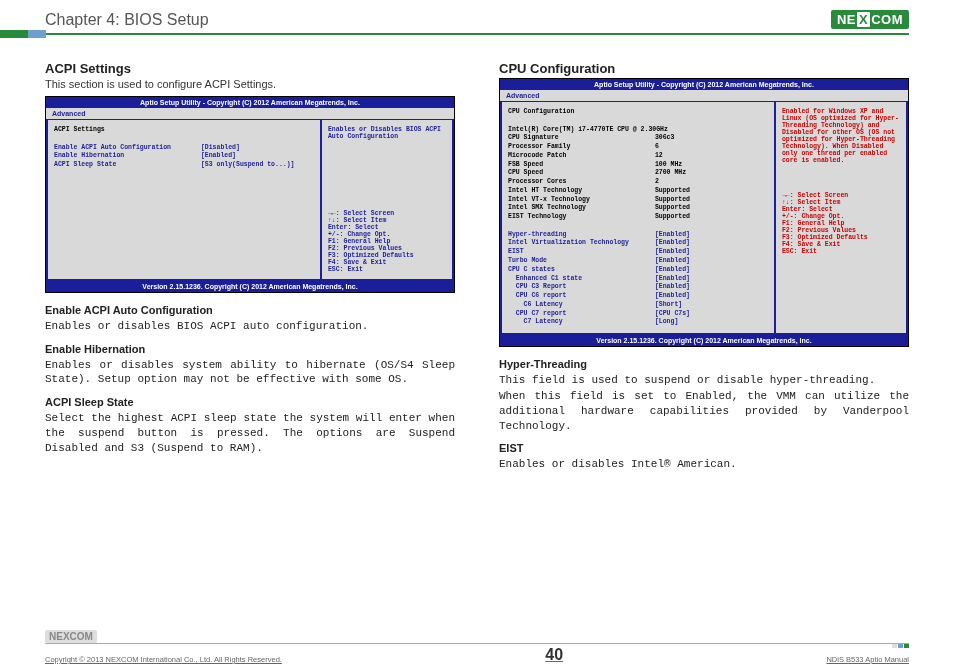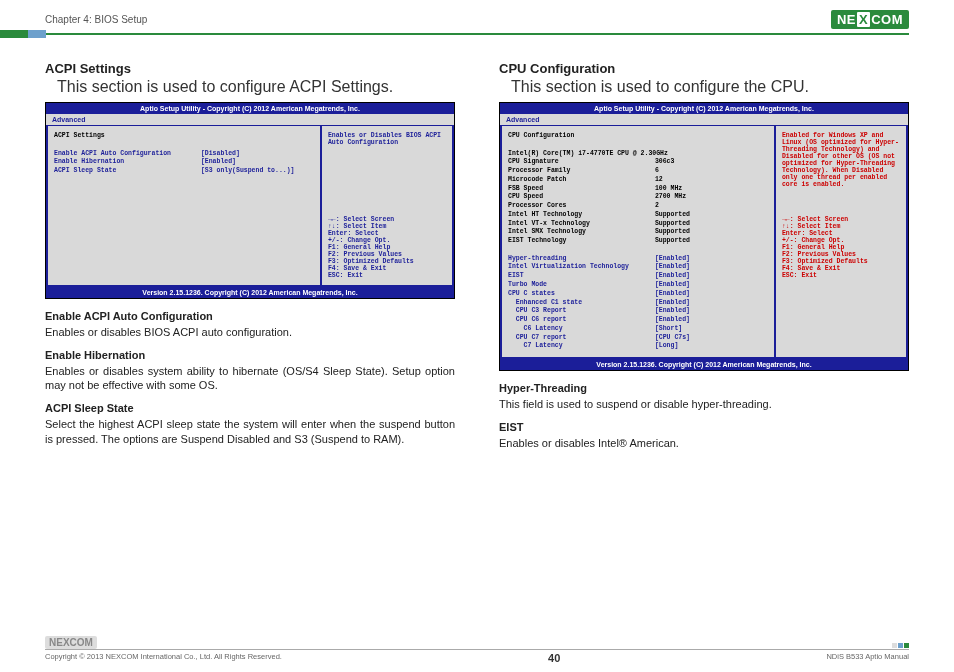--- a/index.html
+++ b/index.html
@@ -11,21 +11,21 @@
     background: #fff;
     position: relative;
     font-size: 10px;
   }
   .header {
     display: flex;
     justify-content: space-between;
     align-items: center;
     padding: 10px 45px 4px 45px;
   }
-  .chapter { font-size: 10px; color: #555; }
+  .chapter { font-size: 16px; color: #555; }
   .logo {
     display: inline-flex;
     align-items: center;
     background: #2a8a3c;
     color: #fff;
     font-weight: bold;
     font-size: 13px;
     padding: 2px 6px;
     border-radius: 2px;
     letter-spacing: 0.5px;
@@ -58,21 +58,21 @@
     height: 8px;
     background: #6da0cc;
   }
   .content {
     display: flex;
     gap: 44px;
     padding: 26px 45px 10px 45px;
   }
   .col { flex: 1; min-width: 0; }
   h2 { font-size: 13px; font-weight: bold; color: #222; margin-bottom: 2px; }
-  .intro { font-size: 16px; color: #333; margin-bottom: 6px; margin-left: 12px; }
+  .intro { font-size: 11px; color: #333; margin-bottom: 6px; }
   .bios {
     border: 1px solid #000;
     width: 100%;
     font-family: "Courier New", monospace;
     font-size: 6.5px;
     font-weight: bold;
   }
   .bios-top {
     background: #1b1e99;
     color: #fff;
@@ -107,47 +107,48 @@
   .bios-bot {
     background: #1b1e99;
     color: #fff;
     text-align: center;
     padding: 2px;
     font-family: Arial;
     font-size: 7px;
   }
   .desc { margin-top: 10px; font-size: 11px; color: #222; line-height: 1.35; }
   .desc b { font-size: 11px; display: block; margin-top: 8px; }
-  .desc p { margin-top: 1px; text-align: justify; }
+  .desc p { margin-top: 1px; text-align: justify; font-family: Liberation Mono, monospace; }
   .footer {
     position: absolute;
     bottom: 8px;
     left: 45px;
     right: 45px;
   }
   .foot-rule { height: 1px; background: #aaa; margin-bottom: 2px; }
   .foot-row {
     display: flex;
     justify-content: space-between;
-    align-items: flex-start;
+    align-items: flex-end;
     font-size: 7.5px;
     color: #666;
+    text-decoration: underline;
   }
   .foot-logo {
     display: inline-flex;
     align-items: center;
     background: #ddd;
     color: #888;
     font-weight: bold;
     font-size: 10px;
     padding: 1px 4px;
     border-radius: 2px;
   }
   .pagenum {
-    font-size: 11px;
+    font-size: 16px;
     font-weight: bold;
     color: #333;
   }
   .corner-squares {
     position: absolute;
     right: 45px;
     bottom: 24px;
     display: flex;
     gap: 1px;
   }
@@ -216,21 +217,20 @@
       <p>Enables or disables BIOS ACPI auto configuration.</p>
       <b>Enable Hibernation</b>
       <p>Enables or disables system ability to hibernate (OS/S4 Sleep State). Setup option may not be effective with some OS.</p>
       <b>ACPI Sleep State</b>
       <p>Select the highest ACPI sleep state the system will enter when the suspend button is pressed. The options are Suspend Disabled and S3 (Suspend to RAM).</p>
     </div>
   </div>
 
   <div class="col">
     <h2>CPU Configuration</h2>
-    <div class="intro">This section is used to configure the CPU.</div>
 
     <div class="bios">
       <div class="bios-top">Aptio Setup Utility - Copyright (C) 2012 American Megatrends, Inc.</div>
       <div class="bios-tabs">Advanced</div>
       <div class="bios-body">
         <div class="bios-left">
           <div class="bios-line"><span class="k">CPU Configuration</span></div>
           <div class="bios-line">&nbsp;</div>
           <div id="cpu-info">
               <div class="bios-line"><span class="k">Intel(R) Core(TM) i7-4770TE CPU @ 2.30GHz</span><span class="v"></span></div>
@@ -275,20 +275,21 @@
               <div class="bios-help red">ESC: Exit</div>
             </div>
         </div>
       </div>
       <div class="bios-bot">Version 2.15.1236. Copyright (C) 2012 American Megatrends, Inc.</div>
     </div>
 
     <div class="desc">
       <b>Hyper-Threading</b>
       <p>This field is used to suspend or disable hyper-threading.</p>
+      <p>When this field is set to Enabled, the VMM can utilize the additional hardware capabilities provided by Vanderpool Technology.</p>
       <b>EIST</b>
       <p>Enables or disables Intel® American.</p>
     </div>
   </div>
 </div>
 
 <div class="corner-squares">
   <span class="sq1"></span>
     <span class="sq3"></span>
     <span class="sq2"></span>

